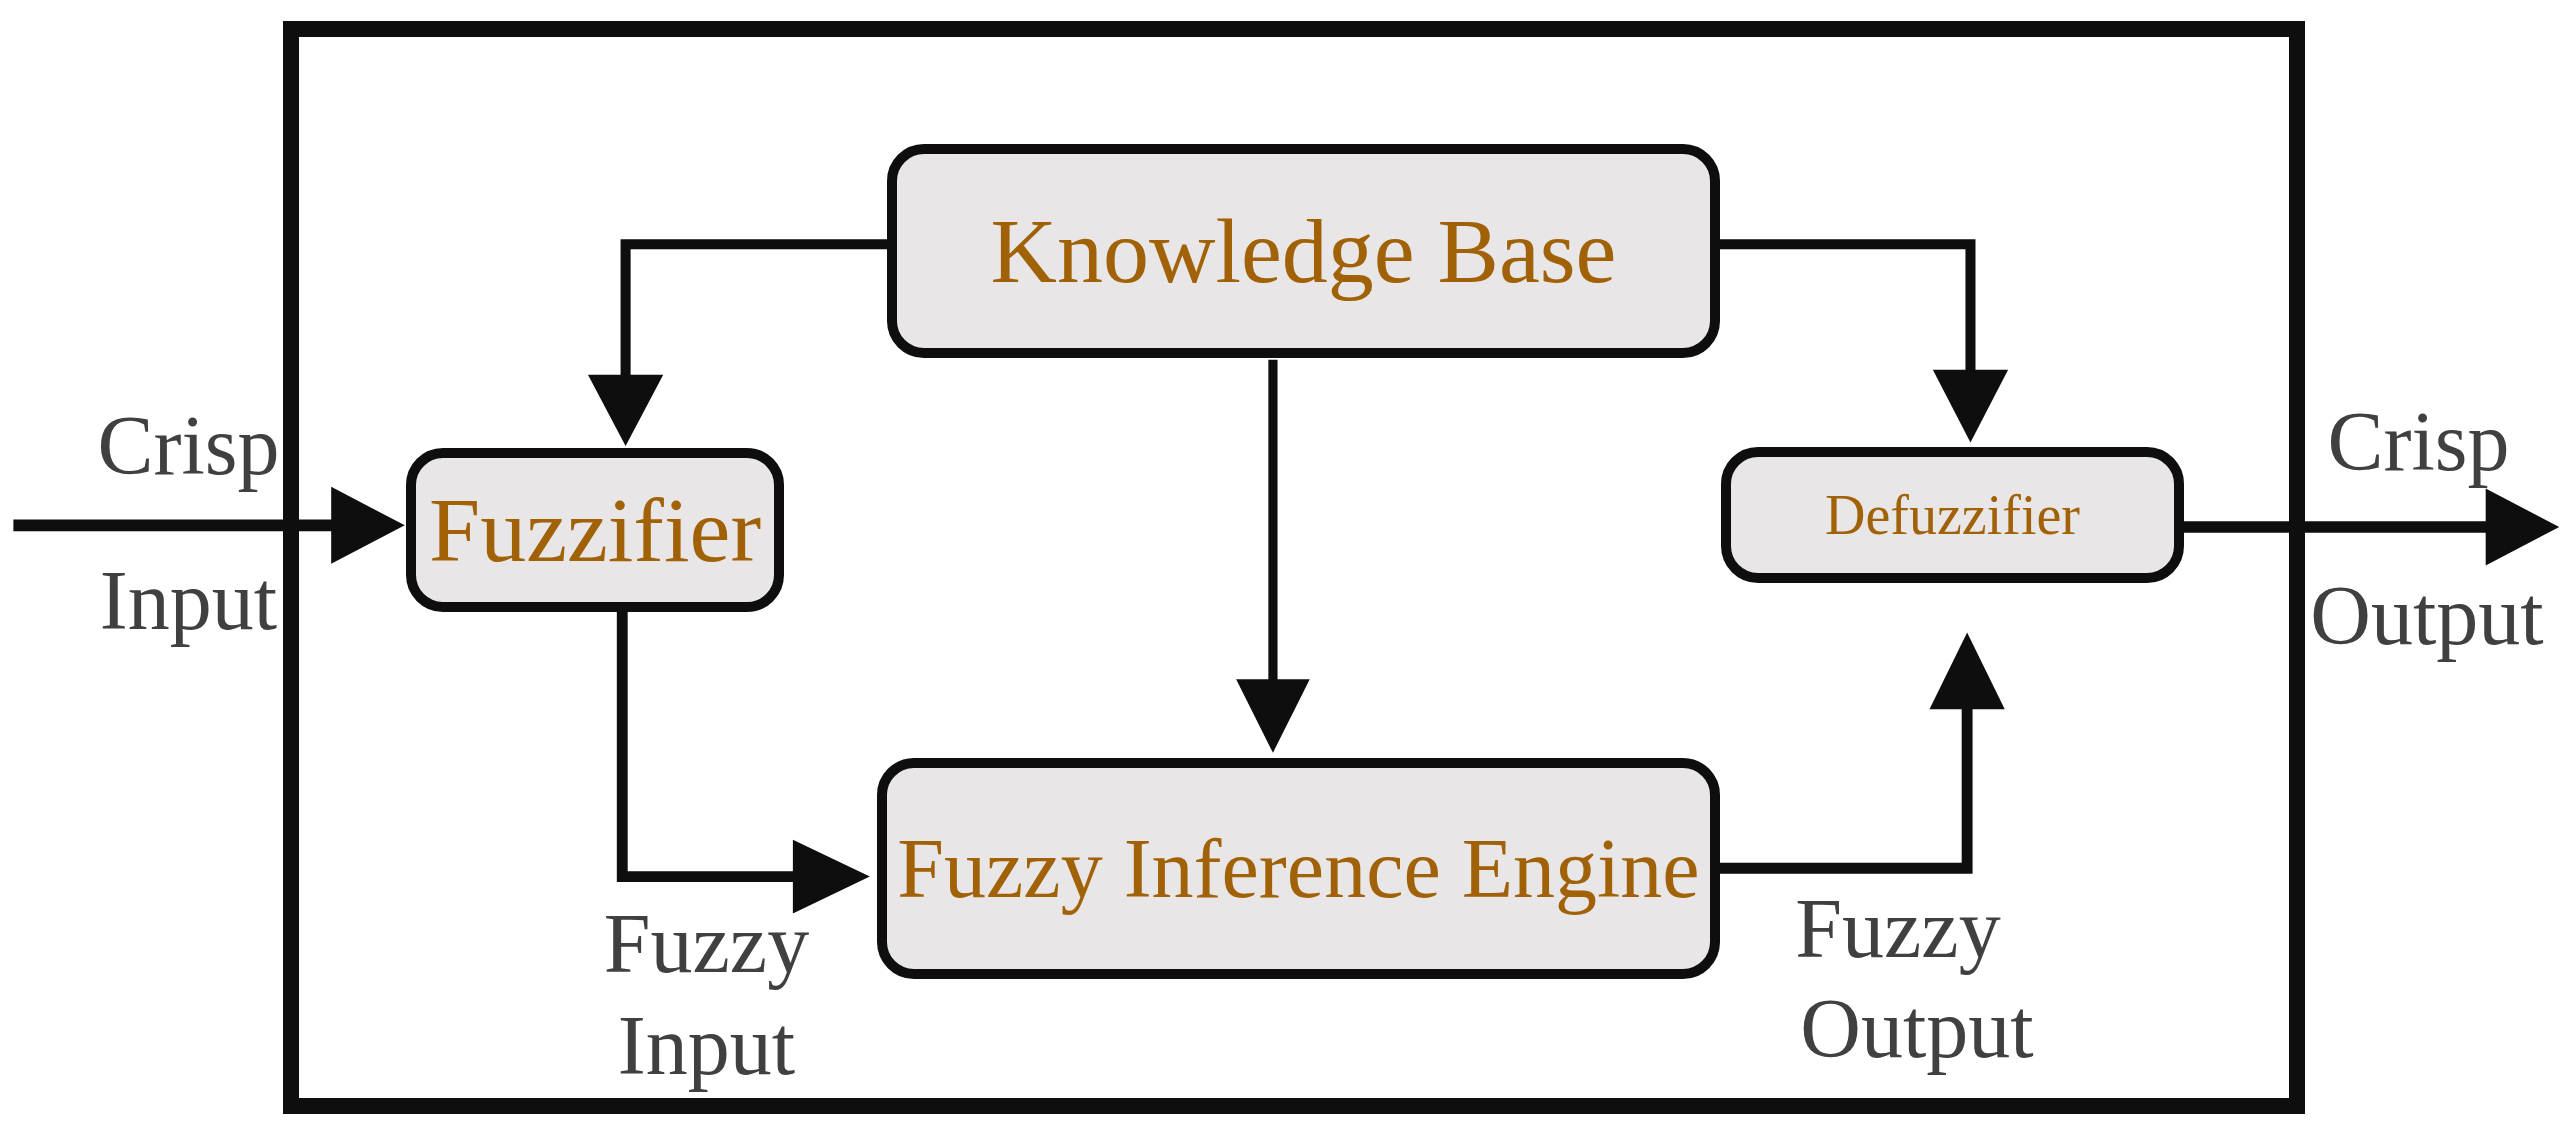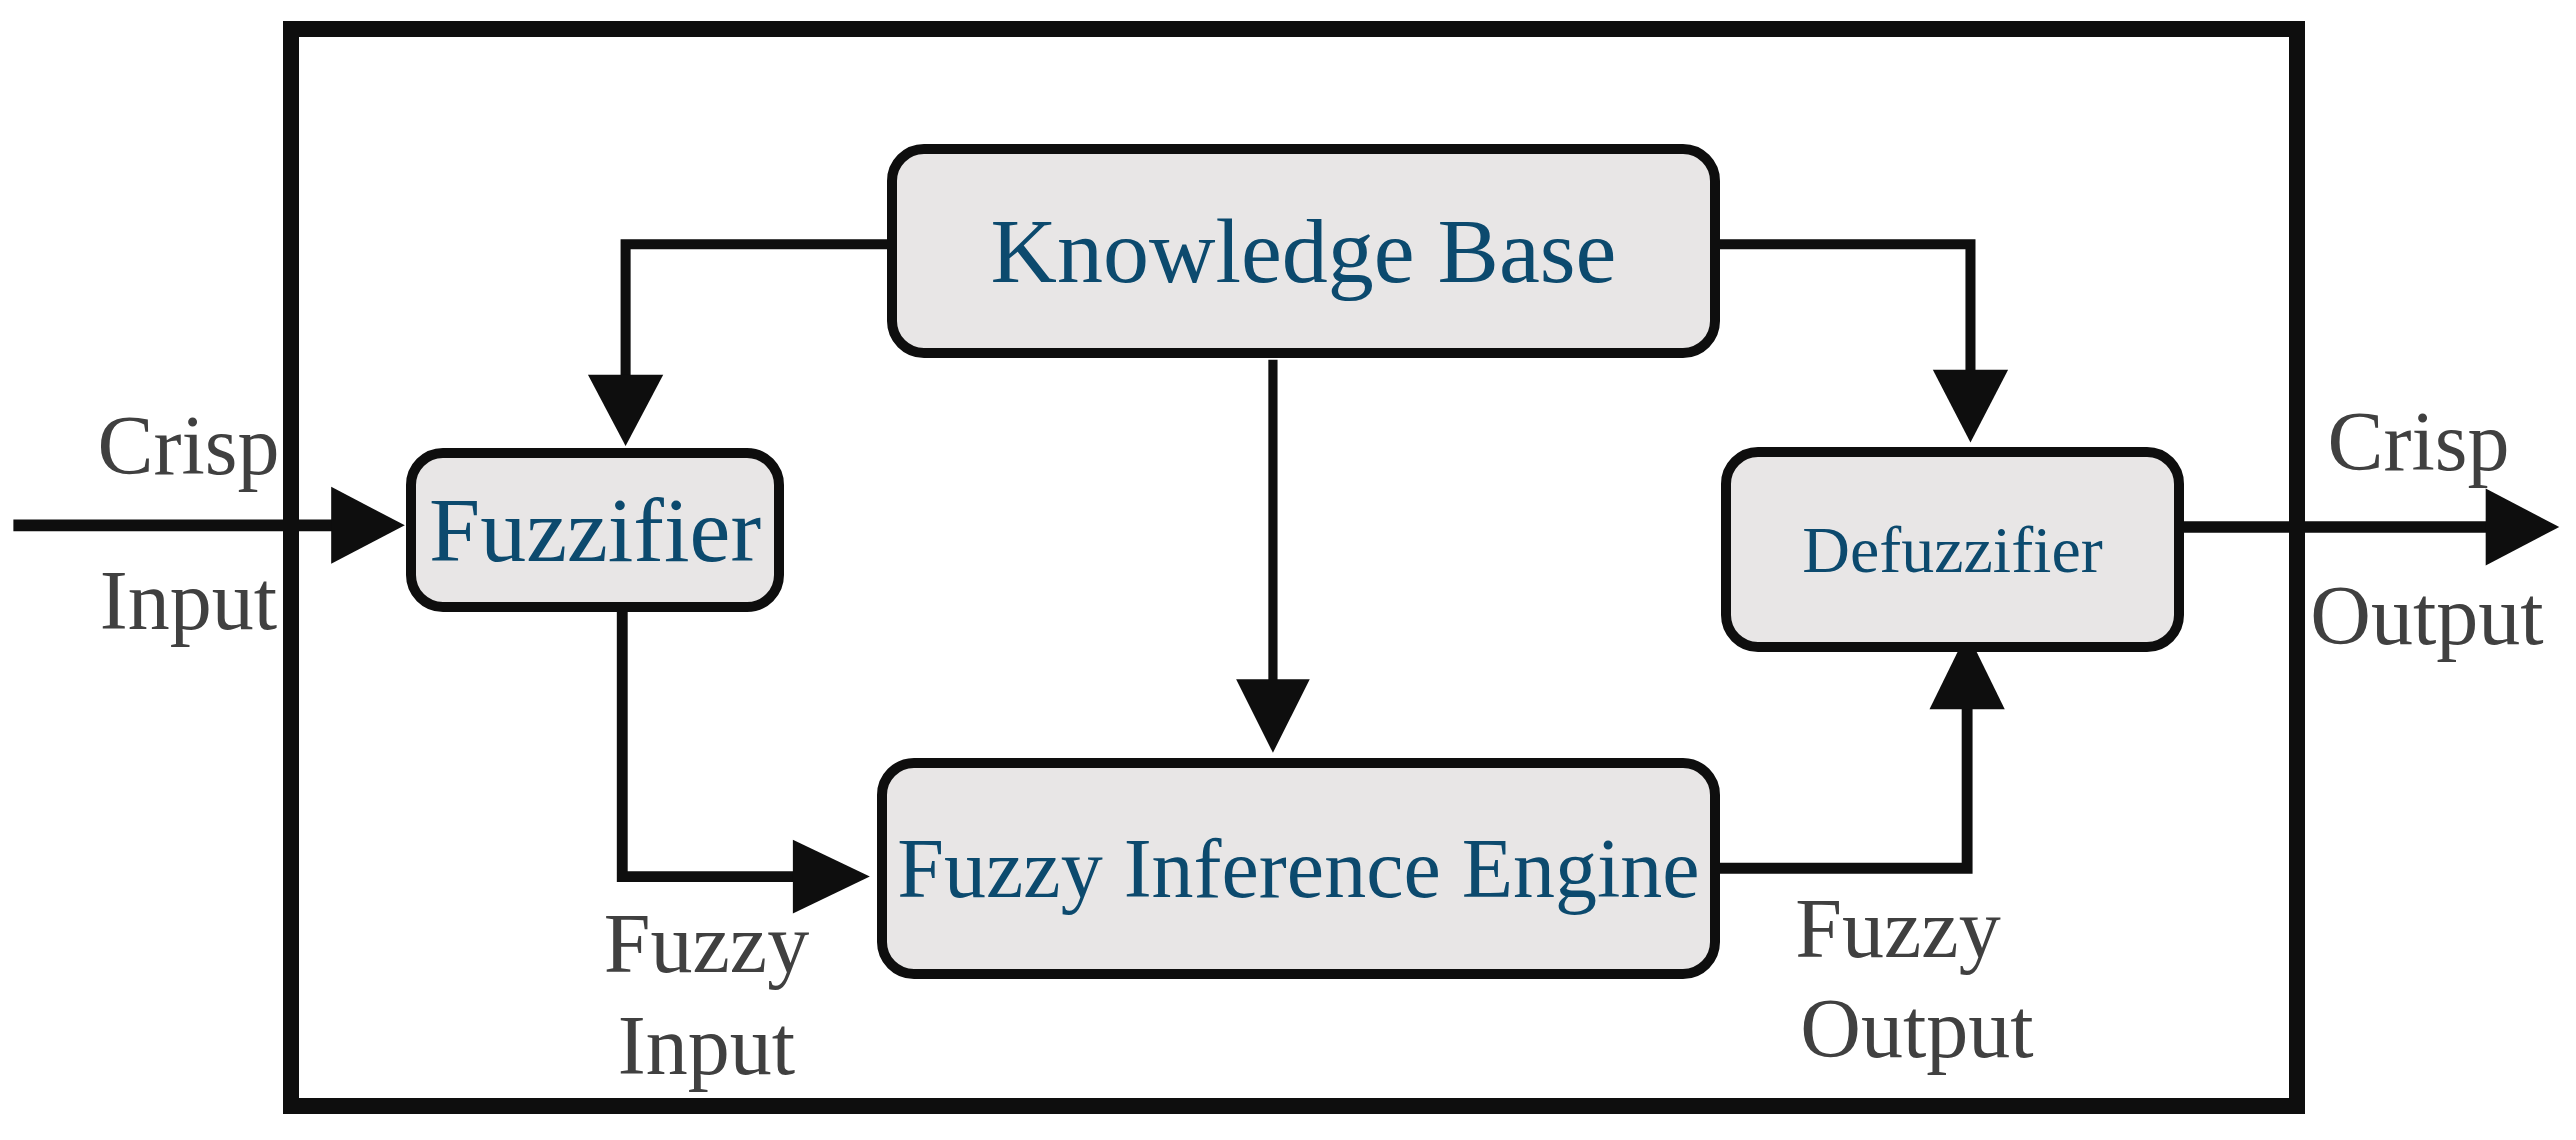--- a/index.html
+++ b/index.html
@@ -38,25 +38,25 @@
     box-sizing: border-box;
     border: 10px solid #0e0e0e;
     border-radius: 37px;
     background: #e8e6e6;
     display: flex;
     align-items: center;
     justify-content: center;
     white-space: nowrap;
     font-size: 92px;
     line-height: 1;
-    color: #0c4a6e;
+    color: #a16207;
   }
   .node-kb   { left: 887px; top: 144px; width: 833px;  height: 214px; }
   .node-fz   { left: 406px;  top: 448px; width: 378px;  height: 164px; }
-  .node-dfz  { left: 1721px; top: 447px; width: 463px;  height: 205px; font-size: 66px; }
+  .node-dfz  { left: 1721px; top: 447px; width: 463px;  height: 136px; font-size: 56px; }
   .node-fie  { left: 877px; top: 758px; width: 843px; height: 221px; font-size: 84px; }
   .io-word {
     position: absolute;
     font-size: 84px;
     line-height: 1;
     text-align: center;
     white-space: nowrap;
     color: #404040;
   }
   .w-crisp-in-1  { left: 59px;   top: 404px;  width: 259px; }

